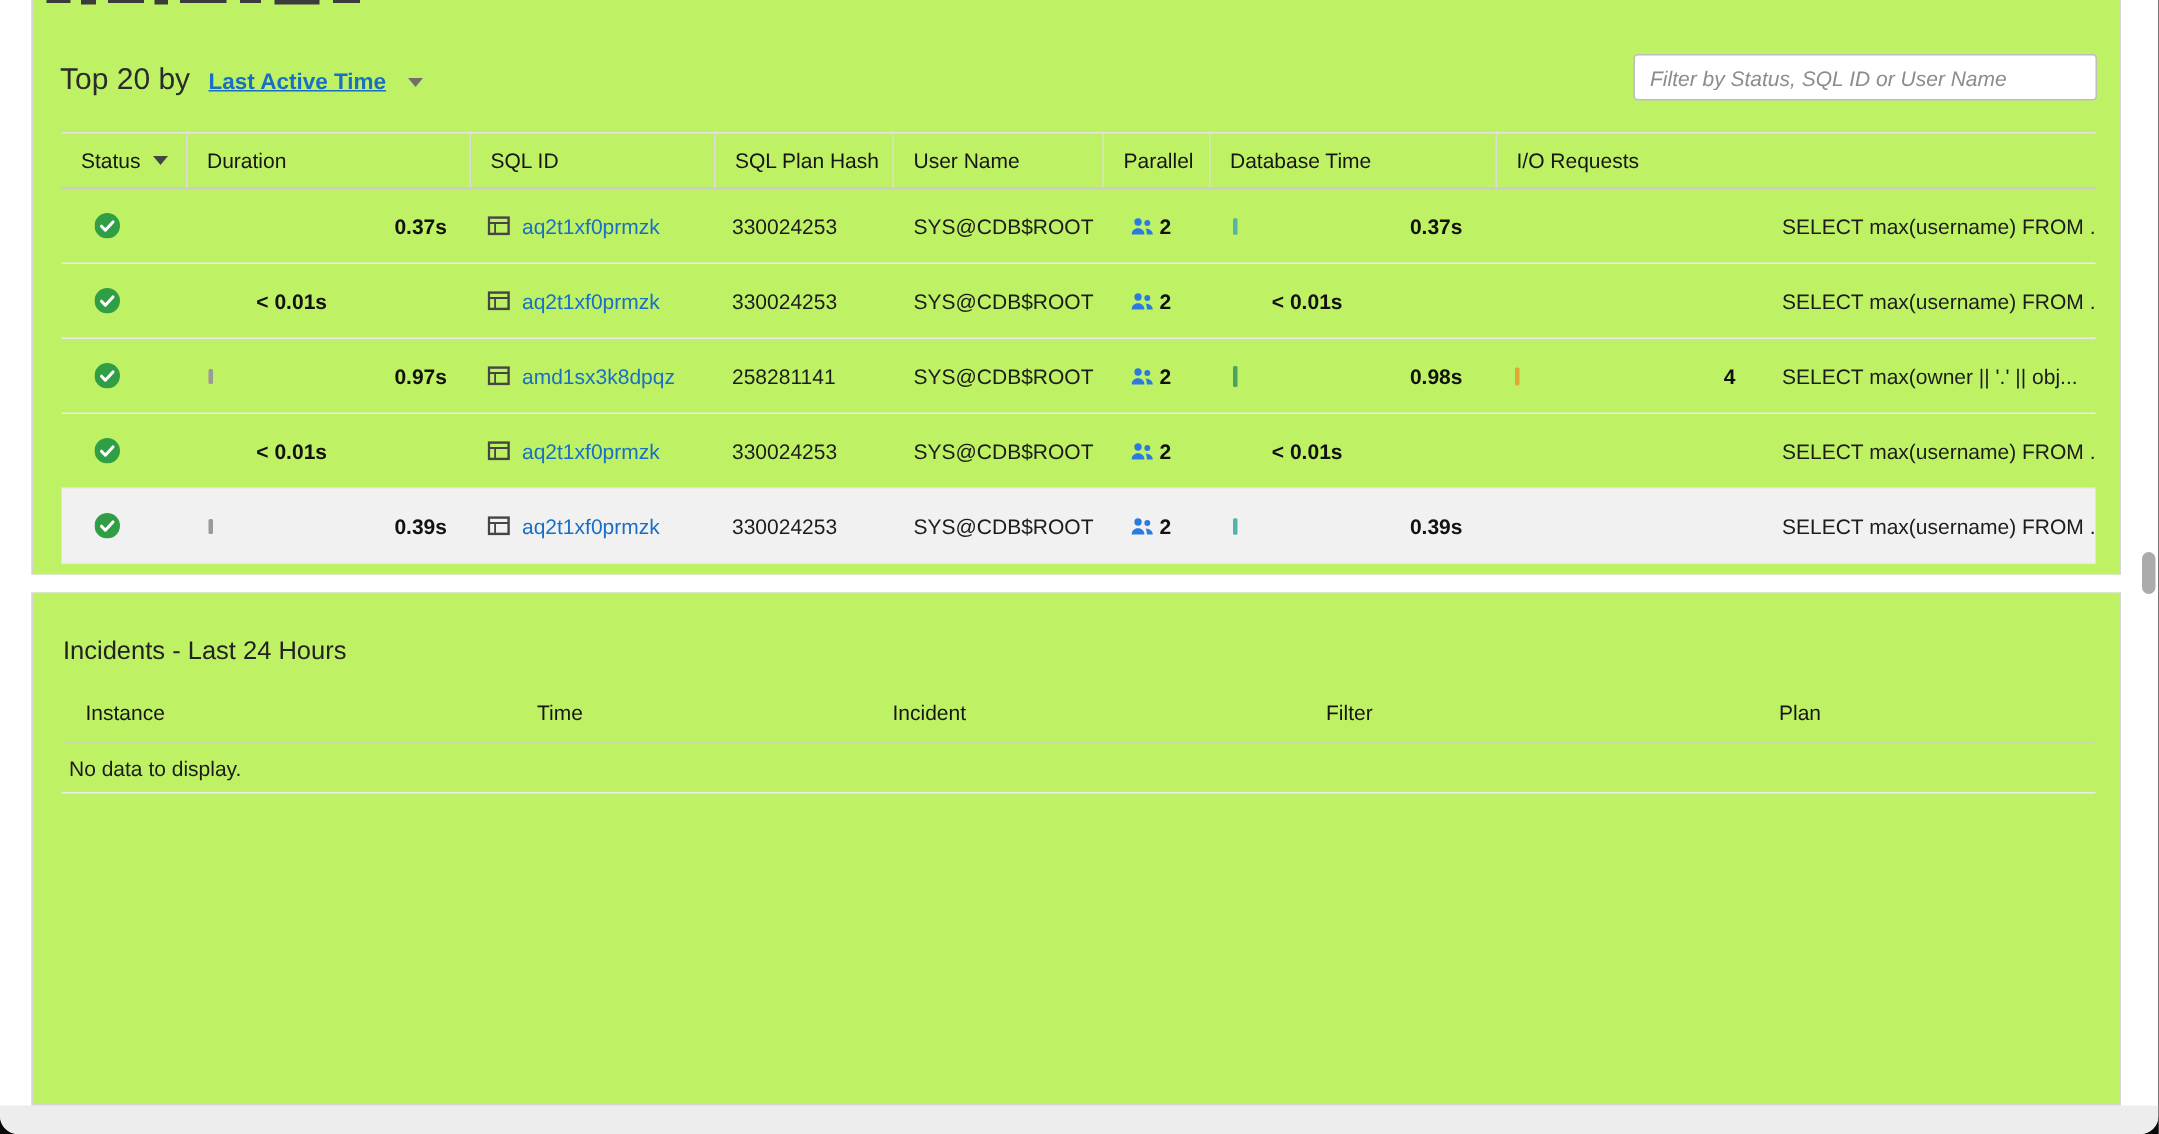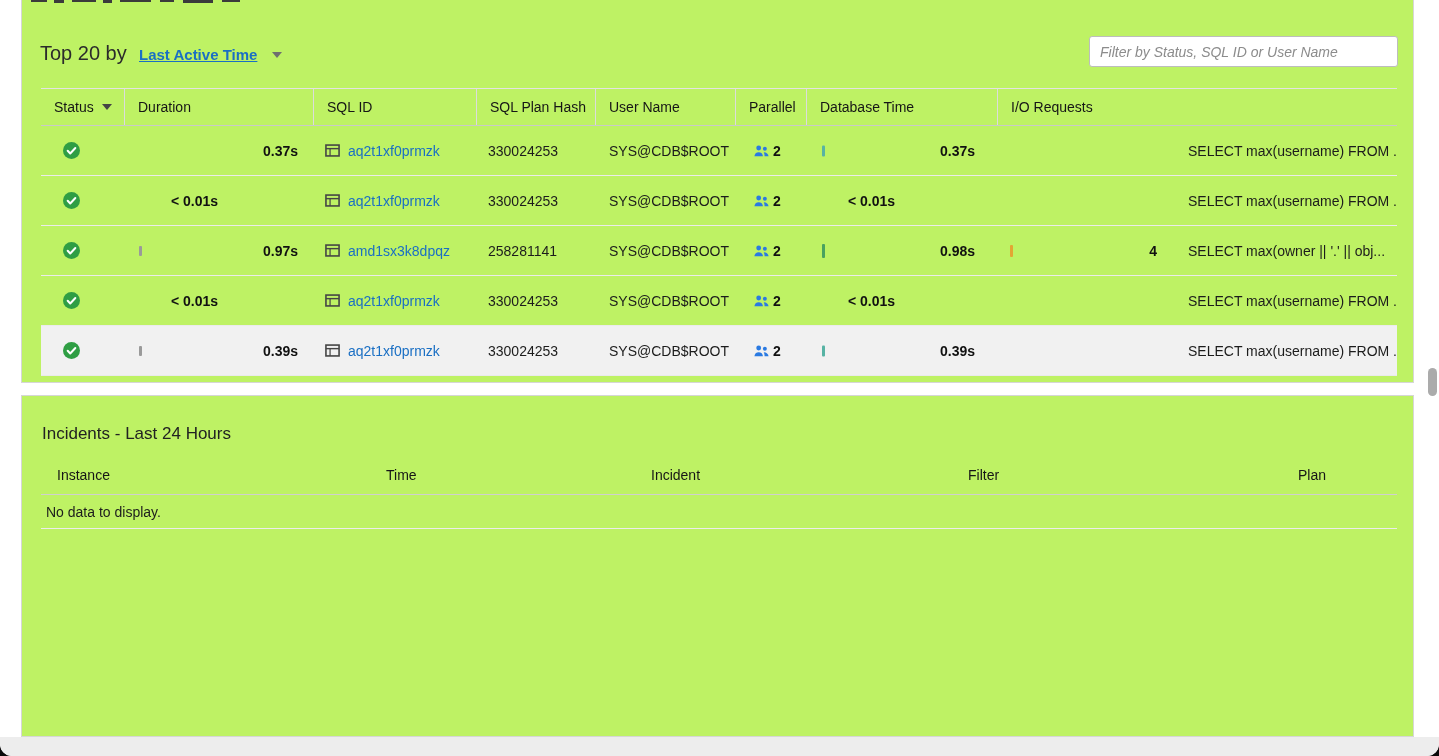--- a/index.html
+++ b/index.html
@@ -61,21 +61,21 @@
   .sql-link{ color:var(--link-color); text-decoration:none; cursor:pointer; }
   .td-hash{ padding-left:12px; }
   .td-user{ padding-left:14px; }
   .td-par{ padding-left:19px; gap:4px; font-weight:700; color:#111; }
   .td-text{ padding-left:12px; white-space:nowrap; overflow:hidden; }
 
   
   .panel-incidents{ left:21px; top:395px; width:1393px; height:342px; }
   .panel-incidents h2{ position:absolute; left:20px; top:28px; font-size:17px; font-weight:400; color:#222; }
   .inc-tbl{ position:absolute; left:19px; top:60px; width:1356px; }
-  .inc-head{ display:flex; height:39px; align-items:center; border-bottom:1px solid #cfcfcf;gap:28px; }
+  .inc-head{ display:flex; height:39px; align-items:center; border-bottom:1px solid #cfcfcf; }
   .inc-th{ font-size:14px; color:#161616; padding-left:16px; cursor:pointer; }
   .ic1{ width:301px; } .ic2{ width:237px; } .ic3{ width:289px; } .ic4{ width:302px; } .ic5{ flex:1; }
   .inc-empty{ display:flex; align-items:center; height:34px; padding-left:5px; font-size:14px; color:#1c1c1c; border-bottom:1px solid #ececec; }
 
   
   .footer-strip{ position:absolute; left:0; bottom:0; width:100%; height:19px; background:#ededed; border-radius:0 0 12px 12px; }
   .scroll-thumb{ position:absolute; right:2px; top:368px; width:9px; height:28px; background:#ababab; border-radius:5px; cursor:pointer; }
 
   .icon{ display:inline-flex; align-items:center; }
 </style>

